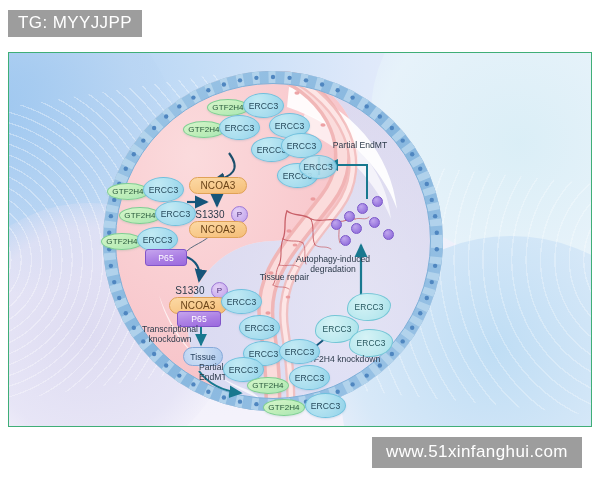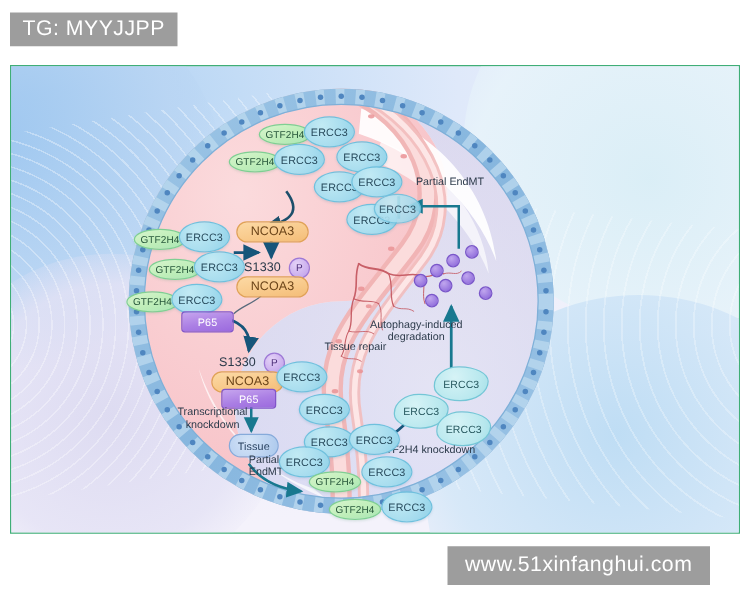--- a/index.html
+++ b/index.html
@@ -9,21 +9,21 @@
     font-family:"Liberation Sans", sans-serif;
   }
 
   
   .wm{
     position:absolute;background:#9d9d9d;color:#ffffff;
     display:flex;align-items:center;justify-content:center;
     letter-spacing:.4px;white-space:nowrap;
   }
   #wm-top{left:8px;top:10px;padding:3px 10px 4px;font-size:17px;}
-  #wm-bottom{left:358px;top:437px;padding:5px 14px 6px;font-size:17px;}
+  #wm-bottom{left:372px;top:437px;padding:5px 14px 6px;font-size:17px;}
 
   
   #figure-frame{
     position:absolute;left:8px;top:52px;width:584px;height:375px;
     border:1.5px solid #3fae77;box-sizing:border-box;overflow:hidden;
     background:
       radial-gradient(130% 95% at 3% 6%, #a9cdf2 0%, #c3dcf6 22%, #dfe9fa 45%, #eef0fb 66%, #f4f2fb 100%);
   }
   
   .bg-blob{position:absolute;border-radius:50%;pointer-events:none;}

